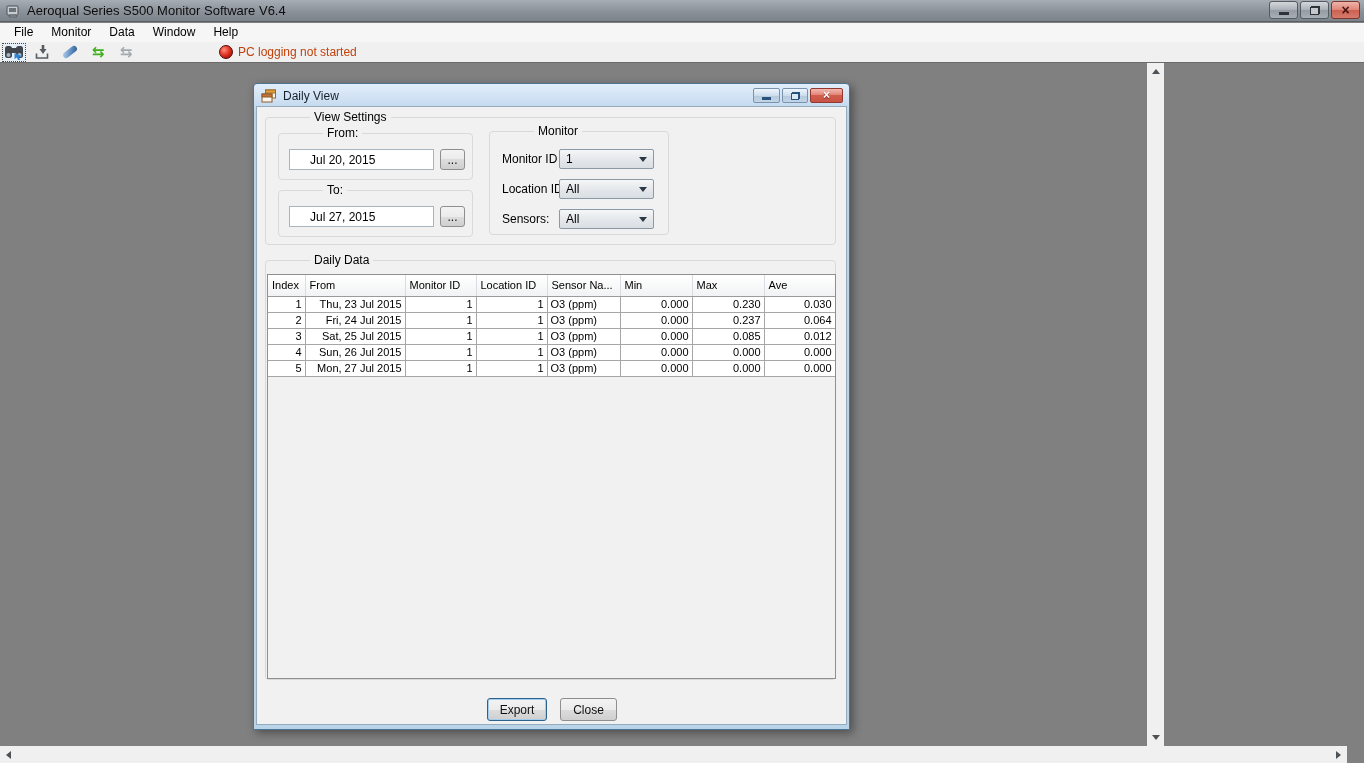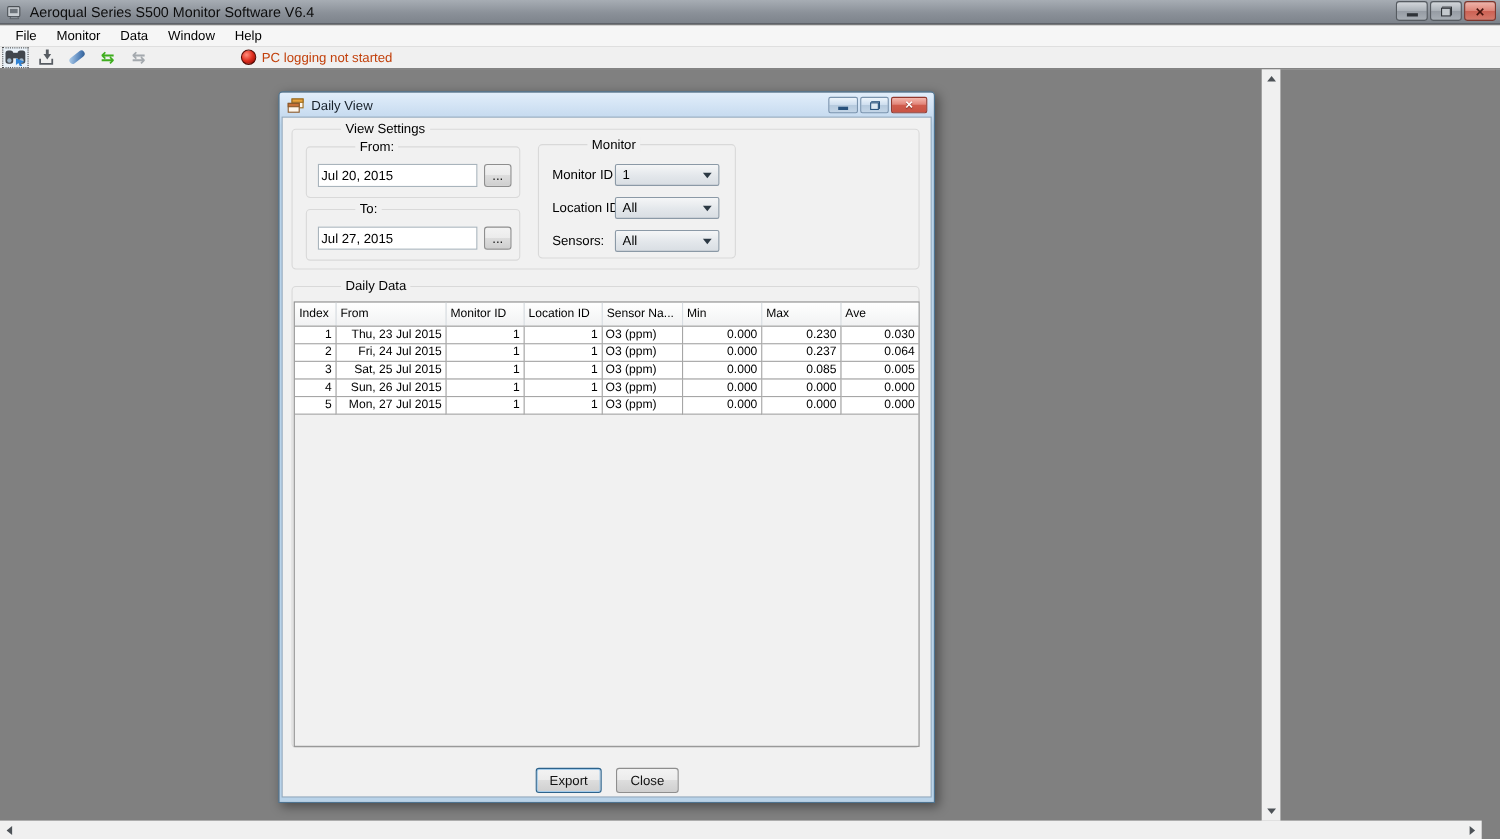--- a/index.html
+++ b/index.html
@@ -76,21 +76,21 @@
   .groupbox { position:absolute; border:1px solid #d9d9d9; border-radius:4px; }
   .gb-label { position:absolute; top:-8px; left:8px; background:#f1f1f1; padding:0 4px; line-height:15px; color:#000; white-space:nowrap;margin-left:36px; }
 
   .gb-viewsettings { left:8px; top:10px; width:571px; height:128px; }
   .gb-from { left:12px; top:15px; width:195px; height:47px; }
   .gb-to   { left:12px; top:72px; width:195px; height:47px; }
   .gb-monitor  { left:223px; top:13px; width:180px; height:104px; }
   .gb-function { left:411px; top:13px; width:152px; height:108px; }
 
   .date-input { position:absolute; left:10px; top:15px; width:145px; height:21px;
-    border:1px solid #a9b4bc; background:#fff; font-family:inherit; font-size:12px; padding:0 2px; color:#000; }
+    border:1px solid #a9b4bc; background:#fff; font-family:inherit; font-size:12px; padding:0 20px; color:#000; }
   .browse-btn { position:absolute; left:161px; top:15px; width:25px; height:21px; }
 
   .btn { border:1px solid #8e8e8e; border-radius:3px; font-family:inherit; font-size:12px; color:#111;
     background:linear-gradient(#f3f3f3,#ebebeb 50%,#dddddd 50%,#cfcfcf);
     display:flex; align-items:center; justify-content:center; }
   .btn.focused { border:1px solid #2c628b; box-shadow:inset 0 0 0 1px #a3cbea; }
 
   .mon-row { position:absolute; left:0; width:100%; height:20px; }
   .mon-row .mlabel { position:absolute; left:12px; line-height:20px; color:#000; }
   .combo { position:absolute; left:69px; top:0; width:95px; height:20px; border:1px solid #8b99a6; border-radius:2px;
@@ -293,21 +293,21 @@
                   <td class="ar">0.064</td>
                 </tr>
                 <tr>
                   <td class="ar">3</td>
                   <td class="ar">Sat, 25 Jul 2015</td>
                   <td class="ar">1</td>
                   <td class="ar">1</td>
                   <td class="al">O3 (ppm)</td>
                   <td class="ar">0.000</td>
                   <td class="ar">0.085</td>
-                  <td class="ar">0.005</td>
+                  <td class="ar">0.012</td>
                 </tr>
                 <tr>
                   <td class="ar">4</td>
                   <td class="ar">Sun, 26 Jul 2015</td>
                   <td class="ar">1</td>
                   <td class="ar">1</td>
                   <td class="al">O3 (ppm)</td>
                   <td class="ar">0.000</td>
                   <td class="ar">0.000</td>
                   <td class="ar">0.000</td>

